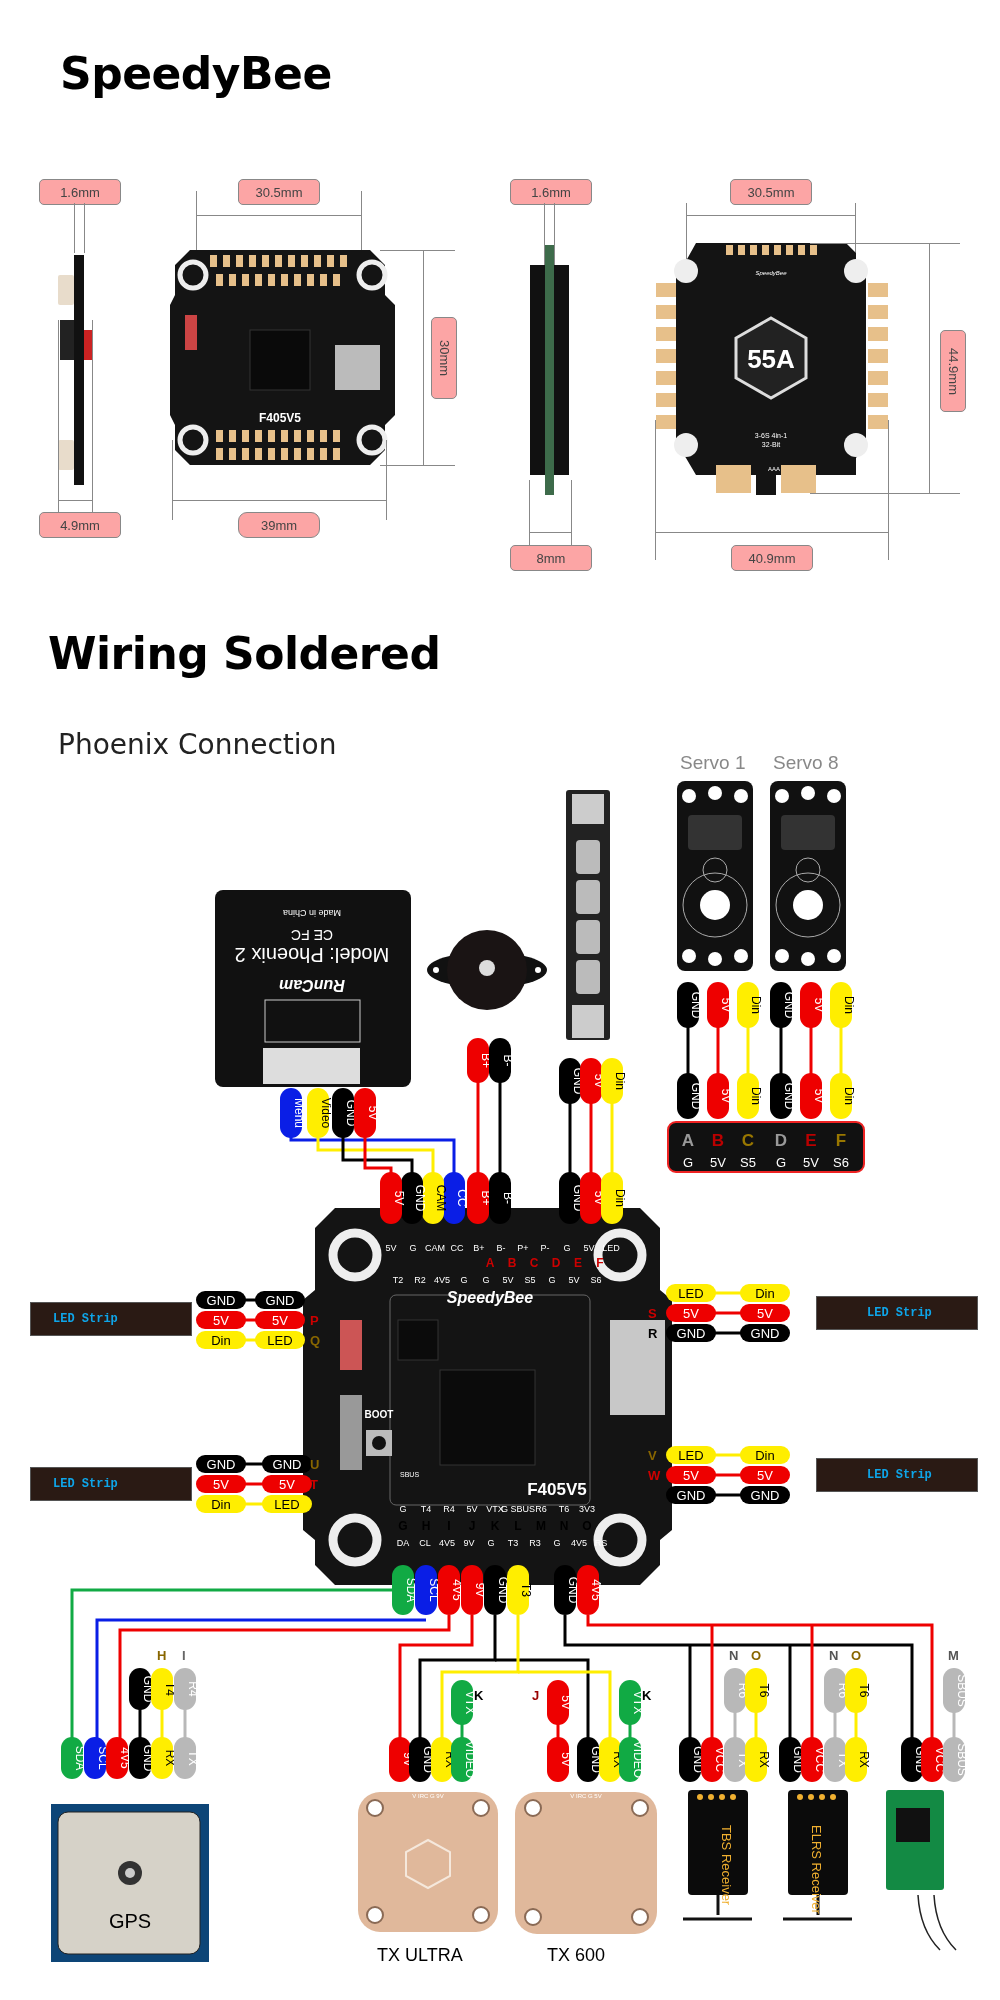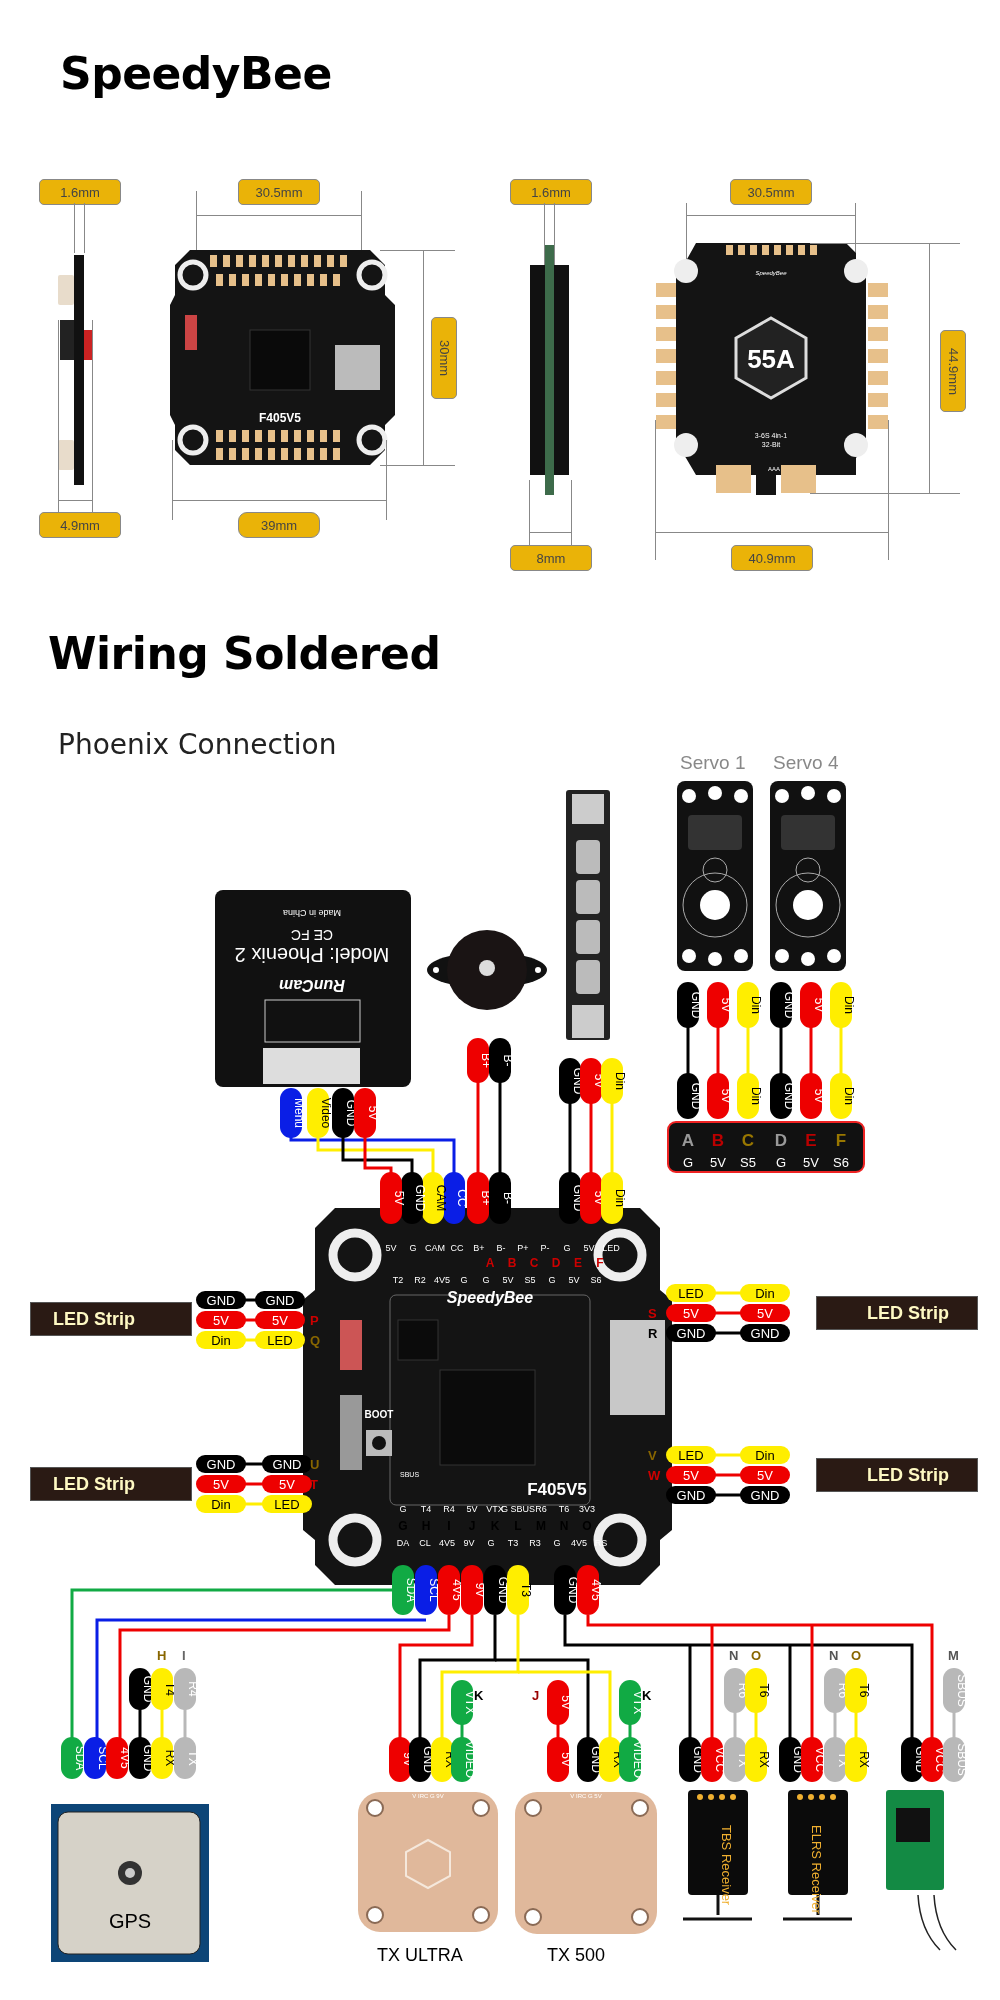--- a/index.html
+++ b/index.html
@@ -1,26 +1,26 @@
 <!DOCTYPE html>
 <html><head>
 <meta charset="utf-8">
 <style>
   html,body{margin:0;padding:0;background:#fff;}
   body{width:1000px;height:2000px;position:relative;overflow:hidden;font-family:"DejaVu Sans","Liberation Sans",sans-serif;color:#000;}
   .abs{position:absolute;}
   .h1{font-weight:bold;font-size:44px;letter-spacing:-0.5px;}
   .h2{font-size:28px;color:#222;}
-  .dimlabel{position:absolute;width:80px;height:24px;border:1.5px solid #888;border-radius:5px;background:#eab308;font-family:"Liberation Sans",sans-serif;font-size:13px;color:#444;display:flex;align-items:center;justify-content:center;}
+  .dimlabel{position:absolute;width:80px;height:24px;border:1.5px solid #888;border-radius:5px;background:#fca5a5;font-family:"Liberation Sans",sans-serif;font-size:13px;color:#444;display:flex;align-items:center;justify-content:center;}
   .dimlabel.v{width:24px;height:80px;writing-mode:vertical-rl;}
   svg text{font-family:"Liberation Sans",sans-serif;}
   .dev-label{position:absolute;font-family:"Liberation Sans",sans-serif;font-size:18px;color:#000;}
   .servo-title{position:absolute;font-family:"Liberation Sans",sans-serif;font-size:19px;color:#888;}
   .ledstrip{position:absolute;width:160px;height:32px;background:#2a1a14;border:1px solid #555;display:flex;align-items:center;}
-  .ledstrip .txt{font-family:Liberation Sans, sans-serif;font-weight:bold;font-size:18px;color:#fef9c3;}
+  .ledstrip .txt{font-family:Liberation Mono, monospace;font-weight:bold;font-size:12px;color:#0ea5e9;}
 </style>
 </head>
 <body>
 
 <div class="abs h1" style="left:60px;top:48px;">SpeedyBee</div>
 
 <div>
   <div class="dimlabel" style="left:39px;top:179px;">1.6mm</div>
   <div class="abs" style="left:74px;top:203px;width:1px;height:50px;background:#888;"></div>
   <div class="abs" style="left:84px;top:203px;width:1px;height:50px;background:#888;"></div>
@@ -301,23 +301,23 @@
   </g>
   <g>
     <rect x="886" y="1790" width="58" height="100" rx="3" fill="#138a44"></rect>
     <rect x="896" y="1808" width="34" height="34" fill="#111"></rect>
     <path d="M918 1895 Q920 1930 940 1950" fill="none" stroke="#222" stroke-width="1.5"></path>
     <path d="M934 1895 Q936 1930 956 1950" fill="none" stroke="#222" stroke-width="1.5"></path>
   </g>
 </svg>
 
 <div class="servo-title" style="left:680px;top:752px;">Servo 1</div>
-<div class="servo-title" style="left:773px;top:752px;">Servo 4</div>
+<div class="servo-title" style="left:773px;top:752px;">Servo 8</div>
 <div class="dev-label" style="left:377px;top:1945px;">TX ULTRA</div>
-<div class="dev-label" style="left:547px;top:1945px;">TX 500</div>
+<div class="dev-label" style="left:547px;top:1945px;">TX 600</div>
 
 <div class="ledstrip" style="left:30px;top:1302px;">
   <span class="txt" style="margin-left:22px;">LED Strip</span>
 </div>
 <div class="ledstrip" style="left:30px;top:1467px;">
   <span class="txt" style="margin-left:22px;">LED Strip</span>
 </div>
 <div class="ledstrip" style="left:816px;top:1296px;">
   <span class="txt" style="margin-left:50px;">LED Strip</span>
 </div>

